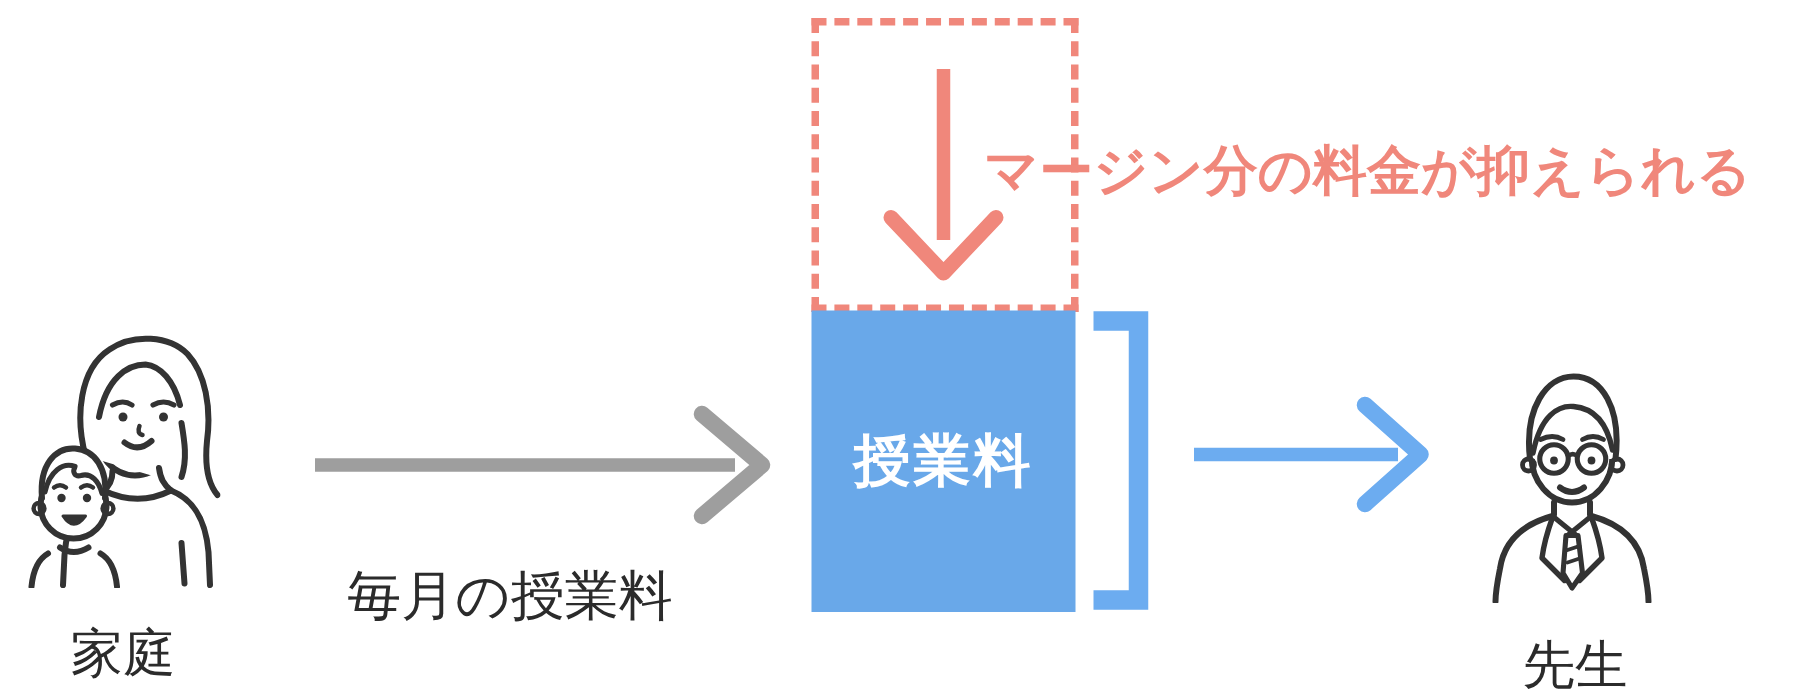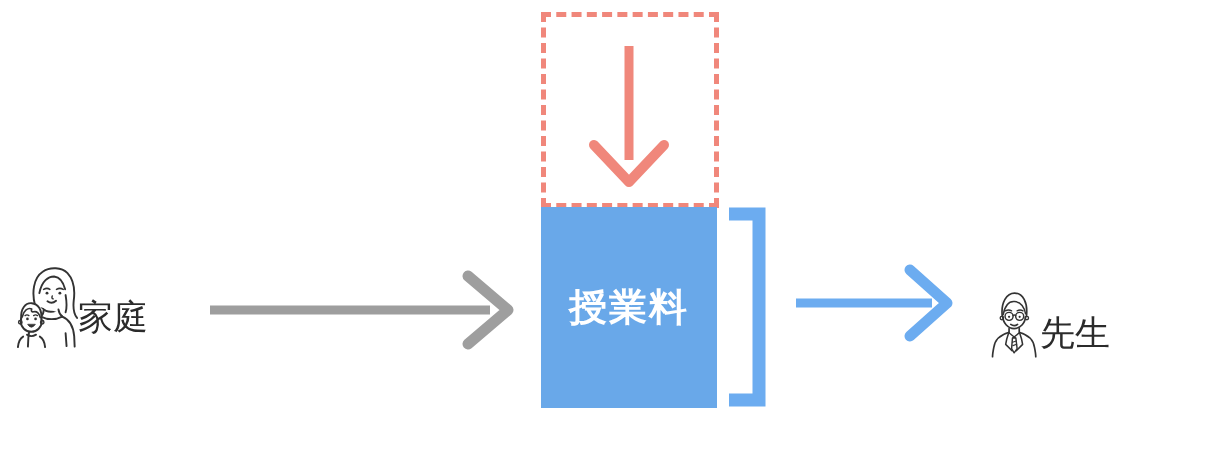--- a/index.html
+++ b/index.html
@@ -38,21 +38,21 @@
   }
 
   
   .monthly-label{
     left:210px;top:373px;width:260px;
     text-align:center;
     font-size:36px;color:#2B2B2B;white-space:nowrap;
   }
 
   .actor-group{
-    display:flex;flex-direction:row;align-items:center;font-family:Liberation Mono, monospace;
+    display:flex;flex-direction:column;align-items:center;font-family:Liberation Mono, monospace;
   }
   .family-group{left:16px;top:222px;width:132px;}
   .teacher-group{left:990px;top:246px;width:120px;}
   .actor-label{
     font-size:35px;color:#2B2B2B;white-space:nowrap;
   }
   .family-group .actor-label{margin-top:20px;}
   .teacher-group .actor-label{margin-top:18px;}
 
   svg{display:block;}
@@ -99,28 +99,30 @@
       <path d="M23,143 Q32,149 42,143"></path>
     </svg>
     <div class="actor-label">家庭</div>
   </div>
 
   <svg class="abs" style="left:206px;top:266px;" width="310" height="88" viewBox="0 0 310 88">
     <line x1="4" y1="44" x2="284" y2="44" stroke="#9E9E9E" stroke-width="9"></line>
     <polyline points="262,10 302,44 262,78" fill="none" stroke="#9E9E9E" stroke-width="11" stroke-linecap="round" stroke-linejoin="round"></polyline>
   </svg>
 
+  <div class="abs monthly-label">毎月の授業料</div>
 
   <div class="abs dashed-box"></div>
 
   <svg class="abs" style="left:583px;top:42px;" width="92" height="148" viewBox="0 0 92 148">
     <line x1="46" y1="4" x2="46" y2="118" stroke="#F0877B" stroke-width="9"></line>
     <polyline points="11,103 46,140 81,103" fill="none" stroke="#F0877B" stroke-width="10" stroke-linecap="round" stroke-linejoin="round"></polyline>
   </svg>
 
+  <div class="abs coral-label">マージン分の料金が抑えられる</div>
 
   <div class="abs blue-box">
     <span class="box-label">授業料</span>
   </div>
 
   <svg class="abs" style="left:726px;top:204px;" width="44" height="206" viewBox="0 0 44 206">
     <path d="M3,10 H33 V196 H3" fill="none" stroke="#6CACF0" stroke-width="13" stroke-linecap="butt" stroke-linejoin="miter"></path>
   </svg>
 
   <svg class="abs" style="left:792px;top:263px;" width="164" height="80" viewBox="0 0 164 80">

